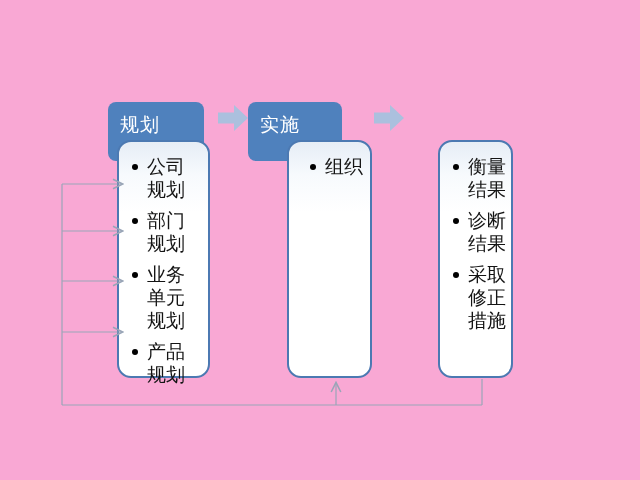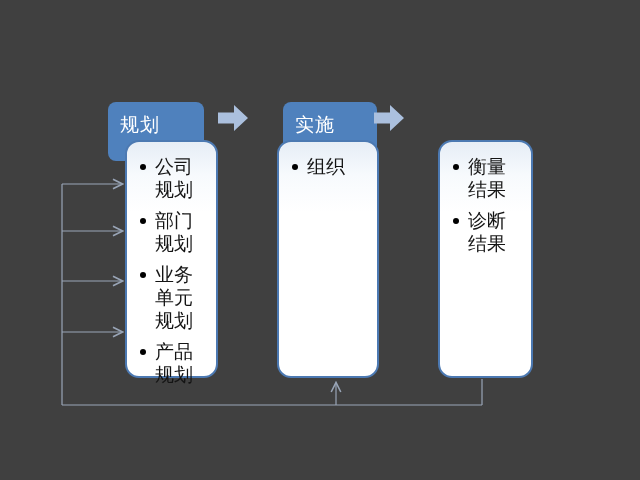--- a/index.html
+++ b/index.html
@@ -1,17 +1,17 @@
 <!DOCTYPE html>
 <html><head>
 <meta charset="utf-8">
 <style>
   html,body{margin:0;padding:0;background:#ffffff;}
   .canvas{
-    position:relative;width:640px;height:480px;background:#404040;
+    position:relative;width:640px;height:480px;background:#f9a8d4;
     font-family:Liberation Serif, serif;overflow:hidden;
   }
   .stage-header{
     position:absolute;height:59px;background:#4f81bd;border-radius:8px;
     color:#ffffff;font-size:19px;letter-spacing:1px;
     padding:10px 0 0 12px;box-sizing:border-box;z-index:1;
   }
   .content-box{
     position:absolute;top:140px;height:238px;box-sizing:border-box;
     background:linear-gradient(180deg,#e6edf6 0%,#f7fafd 14%,#ffffff 30%);
@@ -48,51 +48,54 @@
       <line x1="62" y1="405" x2="62" y2="184"></line>
       <line x1="336" y1="405" x2="336" y2="383" marker-end="url(#arrowR)"></line>
       <line x1="62" y1="184" x2="122" y2="184" marker-end="url(#arrowR)"></line>
       <line x1="62" y1="231" x2="122" y2="231" marker-end="url(#arrowR)"></line>
       <line x1="62" y1="281" x2="122" y2="281" marker-end="url(#arrowR)"></line>
       <line x1="62" y1="332" x2="122" y2="332" marker-end="url(#arrowR)"></line>
     </g>
   </svg>
 
   <div class="stage-header" style="left:108px;top:102px;width:96px;">规划</div>
-  <div class="content-box" style="left:125px;width:93px;">
+  <div class="content-box" style="left:117px;width:93px;">
     <ul class="items">
       <li>公司
 规划</li>
       <li>部门
 规划</li>
       <li>业务
 单元
 规划</li>
       <li>产品
 规划</li>
     </ul>
   </div>
 
   <svg class="flow-arrow" style="left:218px;" width="30" height="26">
     <polygon points="0,7.5 16,7.5 16,0 30,13 16,26 16,18.5 0,18.5" fill="#abc0de"></polygon>
   </svg>
 
-  <div class="stage-header" style="left:283px;top:102px;width:94px;">实施</div>
-  <div class="content-box" style="left:277px;width:102px;">
+  <div class="stage-header" style="left:248px;top:102px;width:94px;">实施</div>
+  <div class="content-box" style="left:287px;width:85px;padding-left:8px;">
     <ul class="items">
       <li>组织</li>
     </ul>
   </div>
 
   <svg class="flow-arrow" style="left:374px;" width="30" height="26">
     <polygon points="0,7.5 16,7.5 16,0 30,13 16,26 16,18.5 0,18.5" fill="#abc0de"></polygon>
   </svg>
 
-  <div class="content-box" style="left:438px;width:95px;">
+  <div class="content-box" style="left:438px;width:75px;">
     <ul class="items">
       <li>衡量
 结果</li>
       <li>诊断
 结果</li>
+      <li>采取
+修正
+措施</li>
     </ul>
   </div>
 
 </div>
 
 </body></html>

